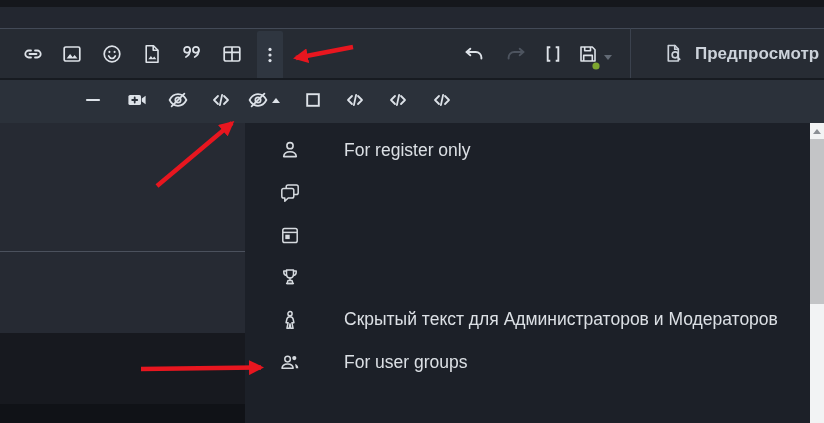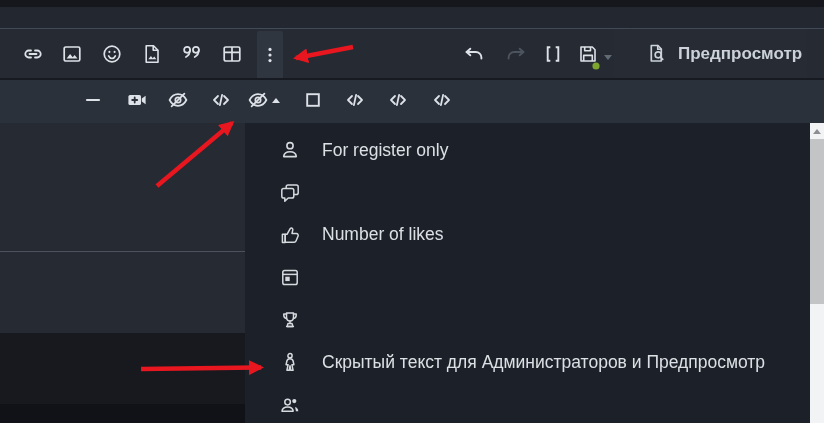--- a/index.html
+++ b/index.html
@@ -17,21 +17,21 @@
 
   
   .row1{left:0;top:28px;width:824px;height:50px;background:#262b33;
         border-top:1px solid #434a57;box-sizing:border-box;}
   .tbtn{position:absolute;width:26px;height:26px;top:41px;display:flex;
         align-items:center;justify-content:center;color:#dde2e8;}
   .tbtn svg{display:block;}
   .tbtn.active-dots{top:31px;height:47px;width:26px;background:#2f3640;border-radius:2px 2px 0 0;}
   .dim{color:#4d545f;}
   .vdivider{left:630px;top:28px;width:1px;height:50px;background:#3b424e;}
-  .preview-btn{left:614px;top:29px;width:193px;height:49px;display:flex;align-items:center;
+  .preview-btn{left:631px;top:29px;width:193px;height:49px;display:flex;align-items:center;
         background:#272c34;color:#ccd2da;font-weight:bold;font-size:17px;}
   .preview-btn svg{margin-left:30px;margin-right:9px;display:block;color:#ccd2da;}
 
   
   .row2{left:0;top:78px;width:824px;height:45px;background:#2b313a;
         border-top:2px solid #171b21;box-sizing:border-box;}
   .t2btn{position:absolute;width:26px;height:26px;top:87px;display:flex;
         align-items:center;justify-content:center;color:#dde2e8;}
   .t2btn.wide{width:44px;}
   .caret-up{margin-left:2px;display:block;}
@@ -40,21 +40,21 @@
   .content{left:0;top:123px;width:245px;height:300px;background:#17191f;}
   .panel1{left:0;top:0;width:245px;height:128px;background:#262a33;}
   .hline{left:0;top:128px;width:245px;height:1px;background:#4b515d;}
   .panel2{left:0;top:129px;width:245px;height:81px;background:#262a33;}
   .darkband{left:0;top:281px;width:245px;height:19px;background:#101217;}
 
   
   .menu{left:245px;top:123px;width:565px;height:300px;background:#1c2028;
         padding-top:6px;box-sizing:border-box;}
   .menu-item{height:42.4px;display:flex;align-items:center;padding-left:34px;
-        color:#dce0e5;font-size:17.5px;cursor:default;}
+        color:#dce0e5;font-size:17.5px;cursor:default;gap:22px;}
   .menu-item .mi{width:22px;height:22px;margin-right:21px;flex:0 0 22px;color:#d6dadf;}
   .menu-item .mi svg{display:block;}
 
   
   .sbar{left:810px;top:123px;width:14px;height:300px;background:#f2f3f4;}
   .sbar-btn{position:absolute;left:0;top:0;width:14px;height:16px;background:#f2f3f4;
         display:flex;align-items:center;justify-content:center;}
   .sbar-arrow{width:0;height:0;border-left:4px solid transparent;border-right:4px solid transparent;
         border-bottom:5px solid #8b8f94;}
   .sbar-thumb{position:absolute;left:0;top:16px;width:14px;height:165px;background:#c3c4c6;}
@@ -249,29 +249,20 @@
 
   <div class="menu-item">
     <span class="mi">
       <svg width="22" height="22" viewBox="0 0 22 22" fill="none" stroke="currentColor" stroke-width="1.5" stroke-linejoin="round">
         <rect x="7.2" y="3" width="12" height="9.6" rx="1.8"></rect>
         <path d="M4.6 6.4h8.4a1.8 1.8 0 0 1 1.8 1.8v6a1.8 1.8 0 0 1-1.8 1.8H9.2l-3.4 3.2v-3.2H4.6a1.8 1.8 0 0 1-1.8-1.8v-6a1.8 1.8 0 0 1 1.8-1.8z" fill="#1c2028"></path>
       </svg>
     </span>
   </div>
 
-  <div class="menu-item">
-    <span class="mi">
-      <svg width="22" height="22" viewBox="0 0 22 22" fill="none" stroke="currentColor" stroke-width="1.5" stroke-linejoin="round">
-        <path d="M3.4 10.3h2.8v8.3H3.4z"></path>
-        <path d="M6.2 18.2h9c.8 0 1.5-.5 1.8-1.2l2.1-5c.5-1.2-.4-2.5-1.7-2.5h-4.4l.8-3.6c.2-.9-.5-1.8-1.4-1.8-.5 0-.9.2-1.2.6L8 10.3H6.2z"></path>
-      </svg>
-    </span>
-    <span>Number of likes</span>
-  </div>
 
   <div class="menu-item">
     <span class="mi">
       <svg width="22" height="22" viewBox="0 0 22 22" fill="none" stroke="currentColor" stroke-width="1.5" stroke-linejoin="round">
         <rect x="3.8" y="4.4" width="14.4" height="14.2" rx="1.8"></rect>
         <path d="M3.8 8.4h14.4"></path>
         <rect x="6.3" y="10.7" width="4.4" height="4.4" fill="currentColor" stroke="none"></rect>
       </svg>
     </span>
   </div>
@@ -289,32 +280,33 @@
     </span>
   </div>
 
   <div class="menu-item">
     <span class="mi">
       <svg width="22" height="22" viewBox="0 0 22 22" fill="none" stroke="currentColor" stroke-width="1.5" stroke-linejoin="round">
         <circle cx="11" cy="4.7" r="2.1"></circle>
         <path d="M11 7.7c1.7 0 2.8.8 3.1 2.3l.8 3.7h-2l1.2 5.6h-2.3l-.8-4.5-.8 4.5H7.9l1.2-5.6h-2l.8-3.7c.3-1.5 1.4-2.3 3.1-2.3z"></path>
       </svg>
     </span>
-    <span>Скрытый текст для Администраторов и Предпросмотр</span>
+    <span>Скрытый текст для Администраторов и Модераторов</span>
   </div>
 
   <div class="menu-item">
     <span class="mi">
       <svg width="22" height="22" viewBox="0 0 22 22" fill="none" stroke="currentColor" stroke-width="1.5" stroke-linejoin="round">
         <circle cx="8.6" cy="8.1" r="2.8"></circle>
         <path d="M3 17.2c.3-2.8 2.6-4.3 5.6-4.3s5.3 1.5 5.6 4.3z"></path>
         <circle cx="15.3" cy="7.1" r="2.1" fill="currentColor" stroke="none"></circle>
         <path d="M16.1 13.1c1.9.5 3 1.8 3.2 4.1h-2.4" fill="currentColor" stroke="none"></path>
       </svg>
     </span>
+    <span>For user groups</span>
   </div>
 </div>
 
 <div class="abs sbar">
   <div class="sbar-btn">
     <div class="sbar-arrow"></div>
   </div>
   <div class="sbar-thumb"></div>
 </div>
 

